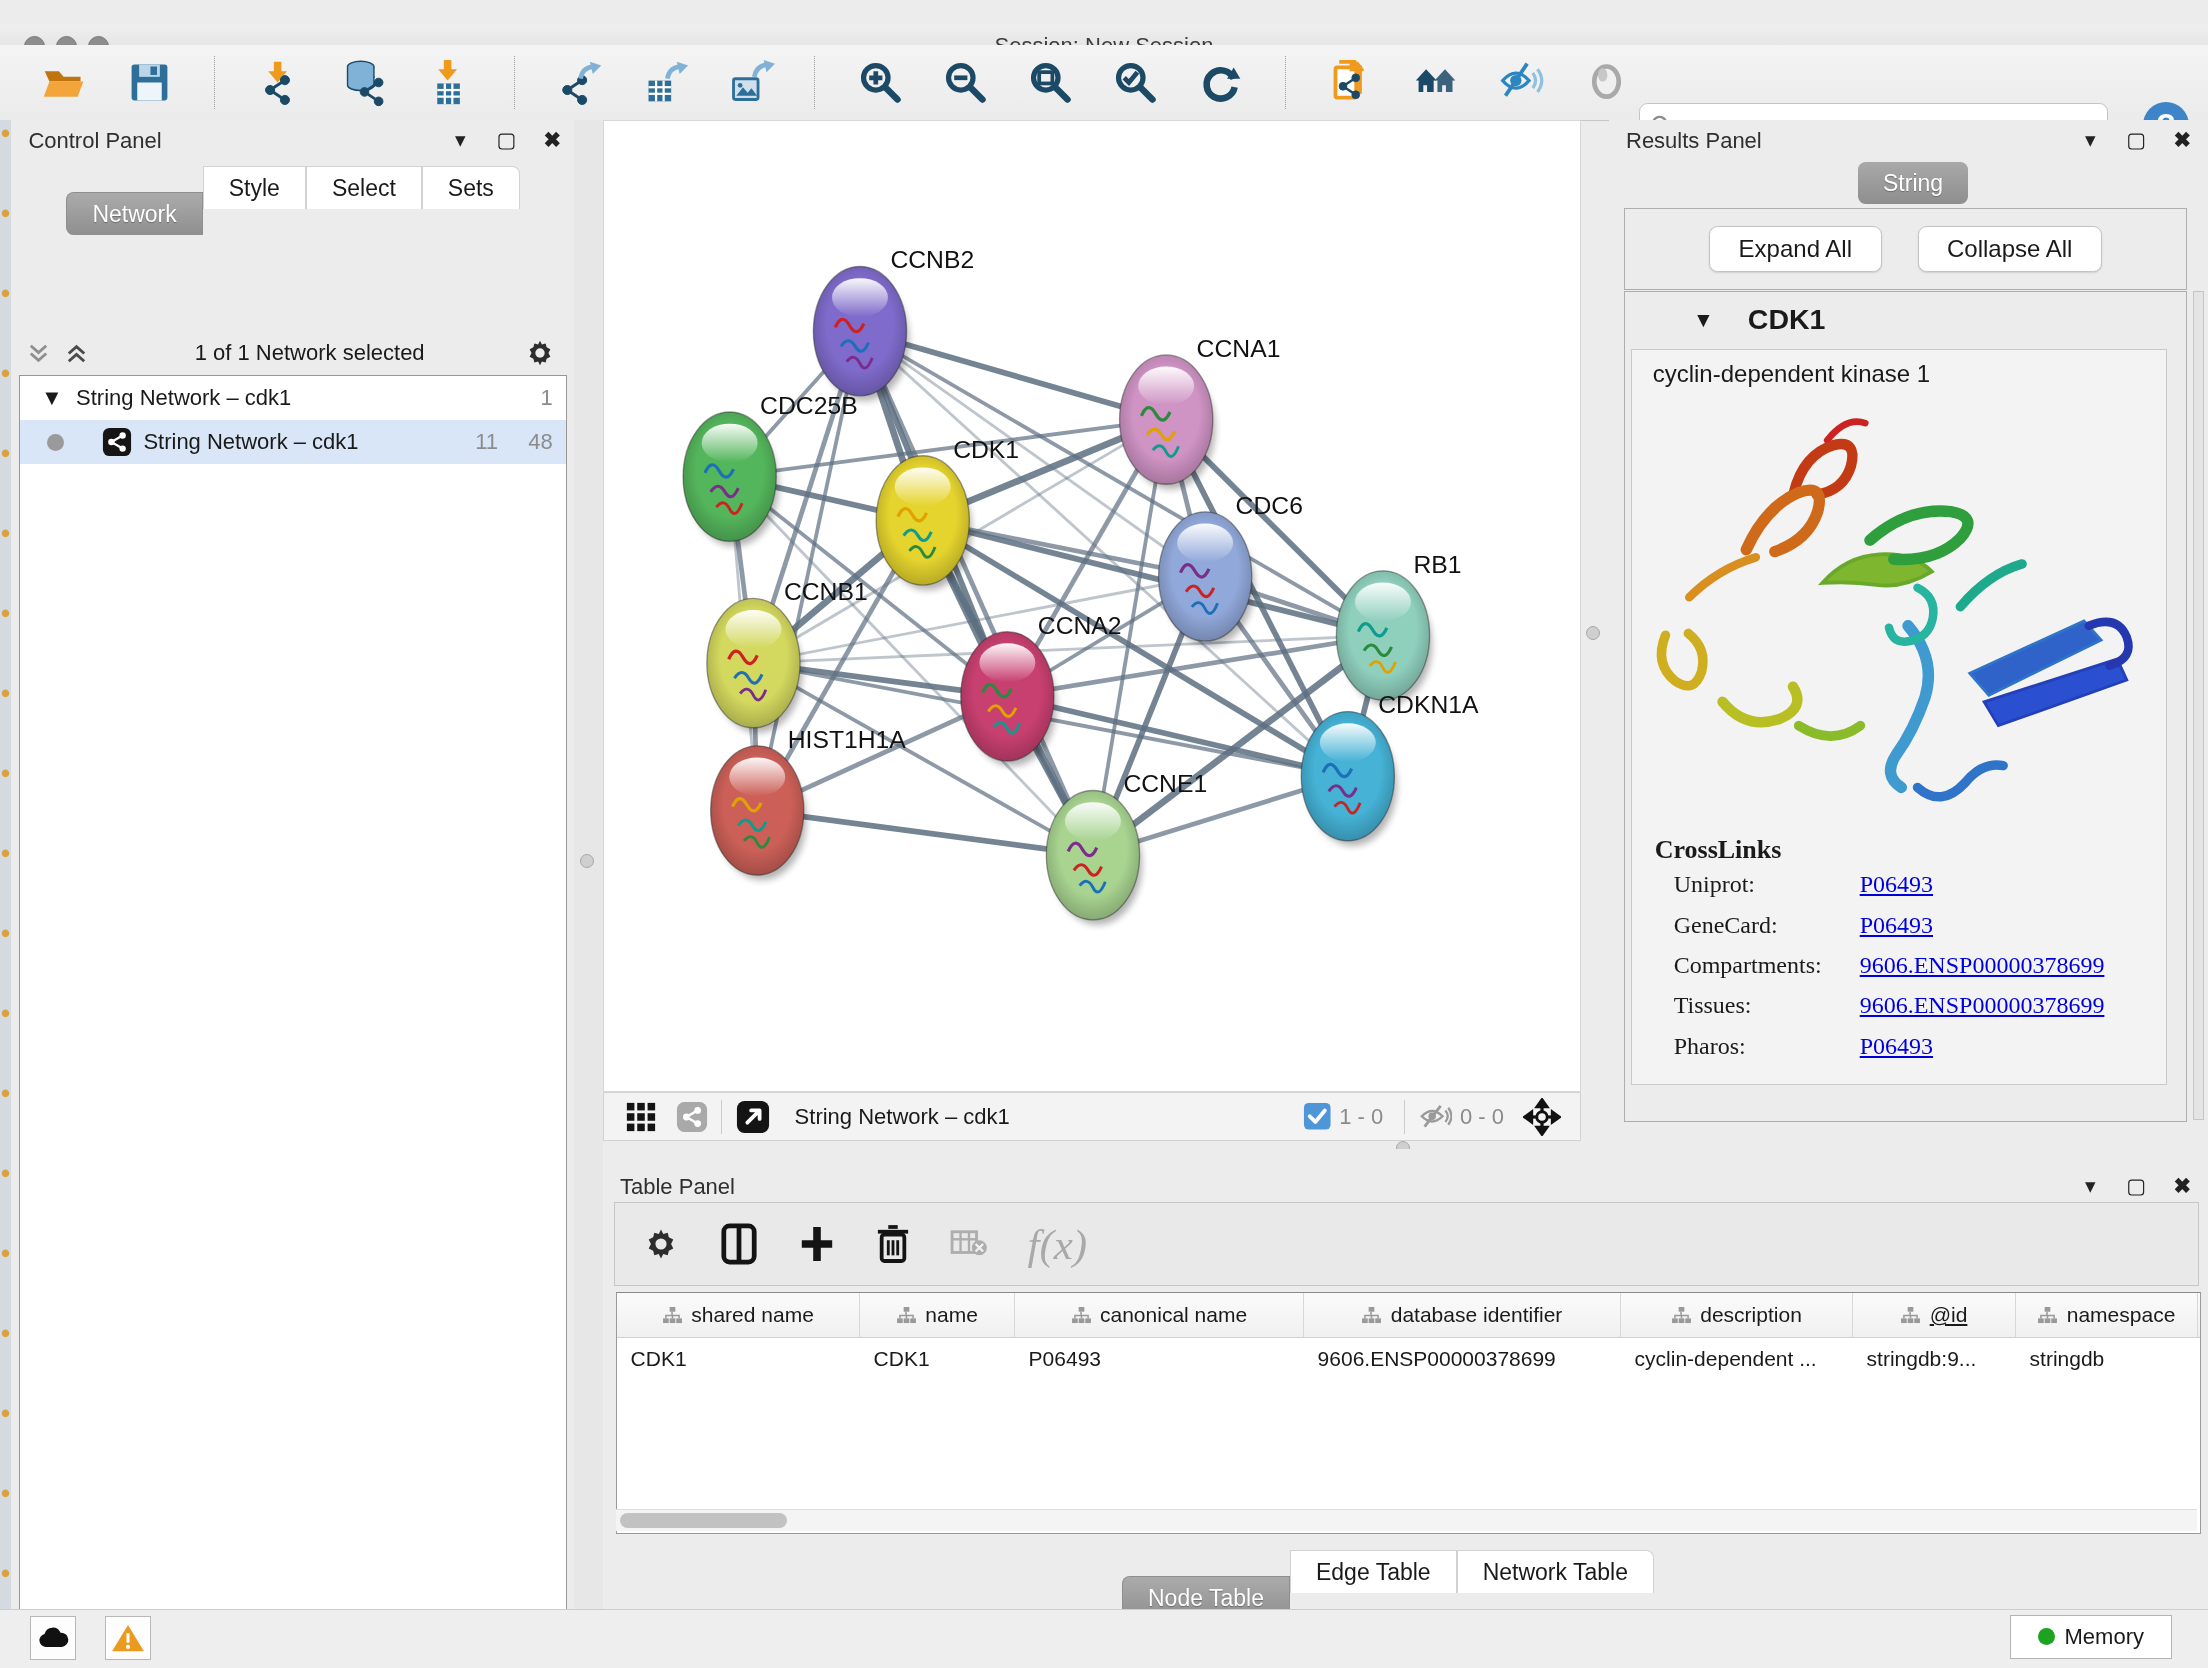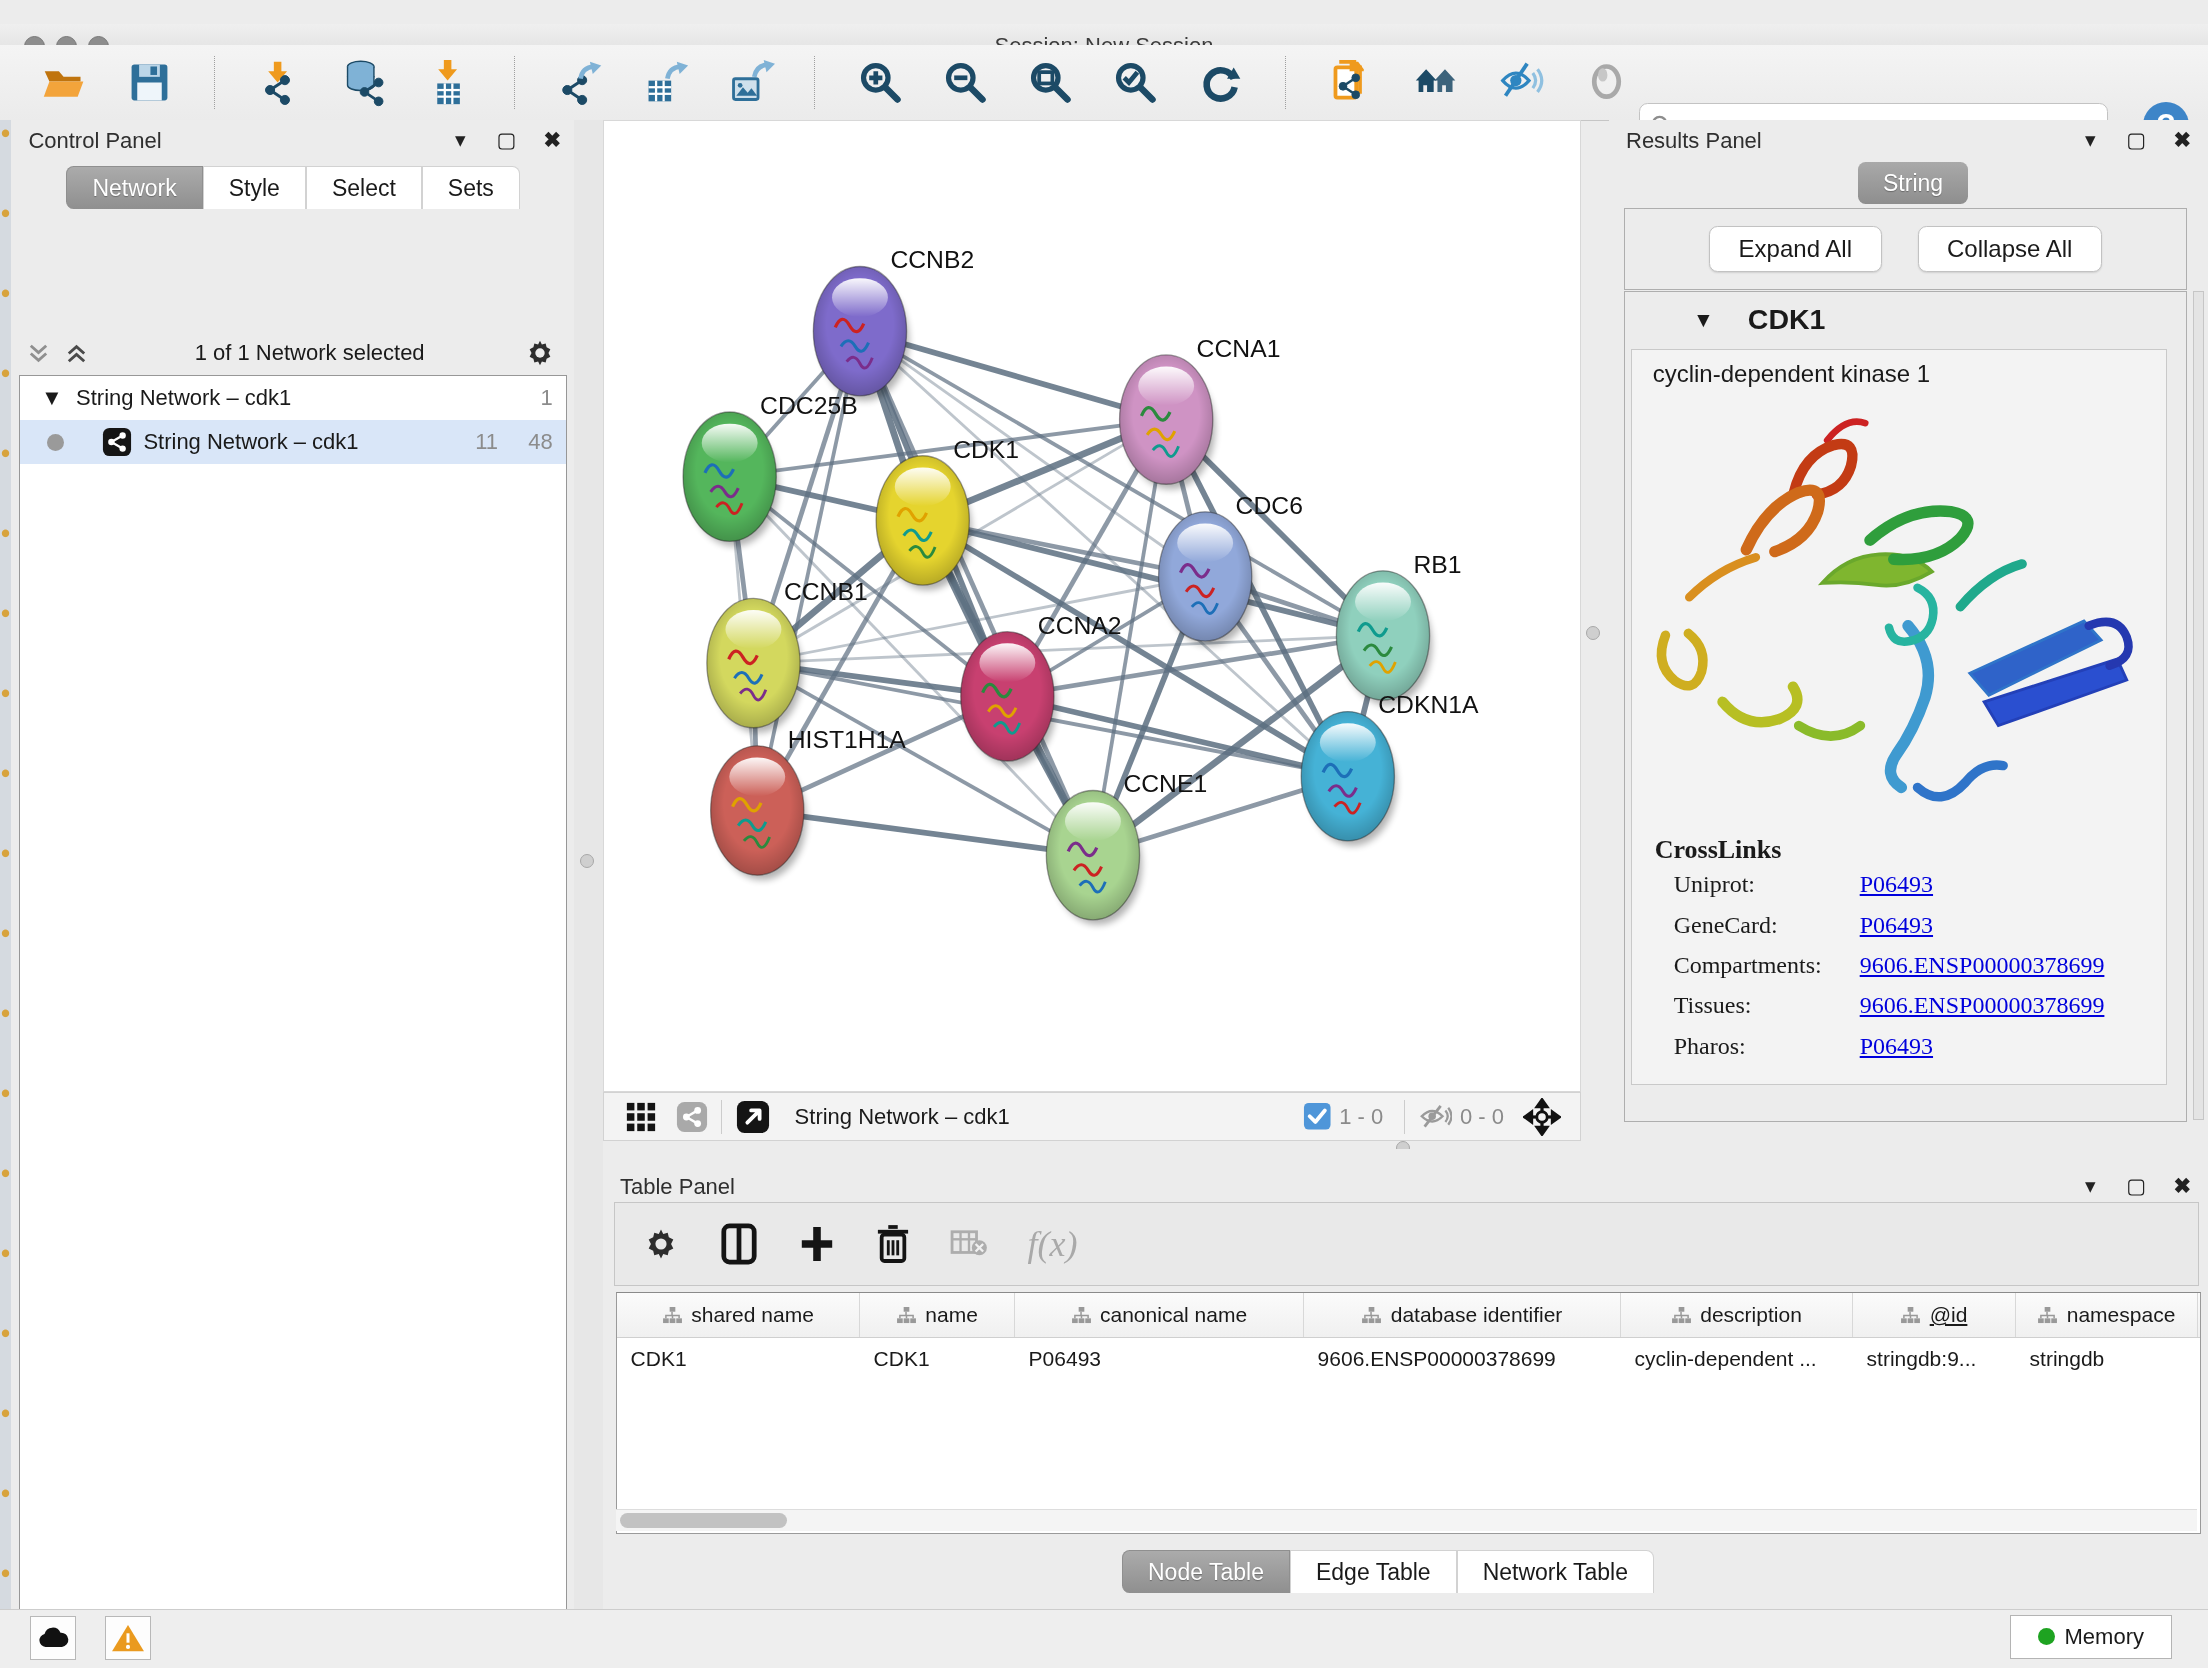--- a/index.html
+++ b/index.html
@@ -32,21 +32,21 @@
   .cpanel{position:absolute;left:11.4px;top:120px;width:563px;height:1489px;background:#ececec;}
   .panel-head{position:absolute;font-size:22px;color:#2f2f2f;}
   .winbtns{position:absolute;display:flex;gap:21px;align-items:center;font-size:21px;color:#222;}
   .wb{width:25px;text-align:center;}
   .tabs{position:absolute;display:flex;}
   .tab{height:42px;line-height:42px;padding:0 25px;background:#fff;border:1px solid #d2d2d2;
     border-bottom:none;font-size:23px;text-align:center;}
   .tab.first{border-radius:7.6px 0 0 0;}
   .tab.last{border-radius:0 7.6px 0 0;}
   .tab.active{background:linear-gradient(#ababab,#8f8f8f);color:#fff;border-color:#8f8f8f;
-    border-radius:7.6px 0 0 7.6px;text-shadow:0 1px 1px rgba(0,0,0,.3);}
+    border-radius:7.6px 0 0 7.6px;text-shadow:0 1px 1px rgba(0,0,0,.3);margin-top:26px;}
   .summary-row{position:absolute;left:7.6px;top:211px;width:548px;height:44px;display:flex;
     align-items:center;font-size:22px;}
   .listbox{position:absolute;left:7.6px;top:255px;width:546px;height:1322px;background:#fff;
     border:1px solid #979797;}
   .net-row{position:relative;height:44px;display:flex;align-items:center;font-size:22px;}
   .net-row.selected{background:#d9e6f8;}
   .row-count{position:absolute;right:13.3px;color:#8c8c8c;}
   
   .vdivider{position:absolute;left:574px;top:120px;width:28.5px;height:1489px;background:#e7e7e7;}
   .grip-dot{position:absolute;width:12.4px;height:12.4px;border-radius:50%;background:#cfcfcf;
@@ -77,21 +77,21 @@
   .xl-title{font-size:26px;font-weight:bold;padding-left:23px;}
   .xl-row{display:flex;font-size:24px;padding:6.7px 0 6.7px 42px;}
   .xl-label{width:186px;}
   .xl-link{color:#0000dd;text-decoration:underline;}
   .rscroll{position:absolute;right:3.8px;top:171px;width:11.4px;height:829px;background:#e4e4e4;
     border:1px solid #c6c6c6;box-sizing:border-box;}
   
   .tpanel{position:absolute;left:603px;top:1149px;width:1605px;height:460px;background:#ececec;}
   .tp-toolbar{position:absolute;left:10.5px;top:53px;width:1585px;height:84px;background:#e9e9e9;
     border:1px solid #c6c6c6;display:flex;align-items:center;gap:40px;padding-left:27px;box-sizing:border-box;}
-  .fx{font-family:"Liberation Serif",serif;font-style:italic;font-size:36px;color:#a9a9a9;}
+  .fx{font-family:"Liberation Serif",serif;font-style:italic;font-size:43px;color:#a9a9a9;}
   .tbl{position:absolute;left:13.3px;top:143px;width:1583px;height:240px;background:#fff;
     border:1px solid #9a9a9a;border-top:1.9px solid #8a8a8a;overflow:hidden;}
   .tbl-head{display:flex;height:44px;background:linear-gradient(#fbfbfb,#f0f0f0);
     border-bottom:1px solid #cfcfcf;}
   .th{display:flex;align-items:center;justify-content:center;gap:9.5px;font-size:21px;
     border-right:1px solid #d8d8d8;overflow:hidden;white-space:nowrap;flex:none;box-sizing:border-box;}
   .tbl-row{display:flex;height:42px;align-items:center;font-size:21px;}
   .td{padding-left:13.3px;overflow:hidden;white-space:nowrap;flex:none;box-sizing:border-box;}
   .hscroll{position:absolute;left:13.3px;top:360px;width:1581px;height:21px;background:#f4f4f4;
     border-top:1px solid #ddd;}

